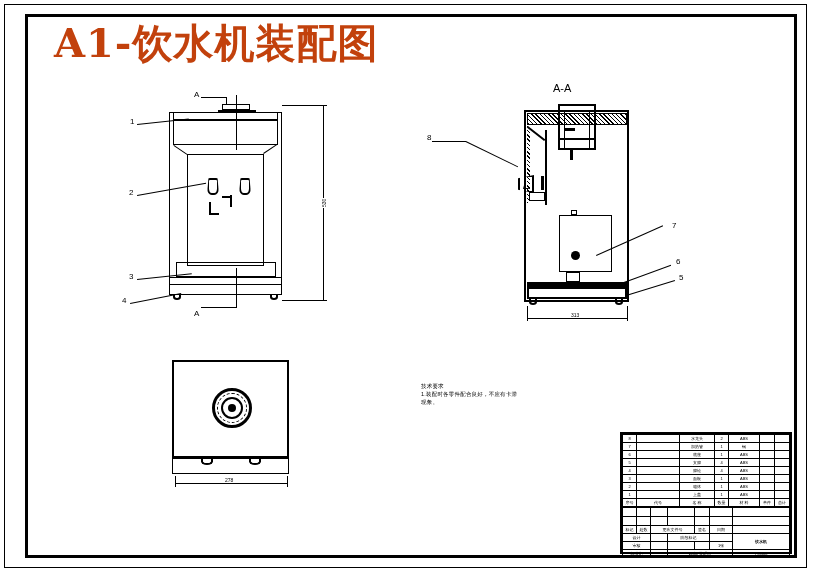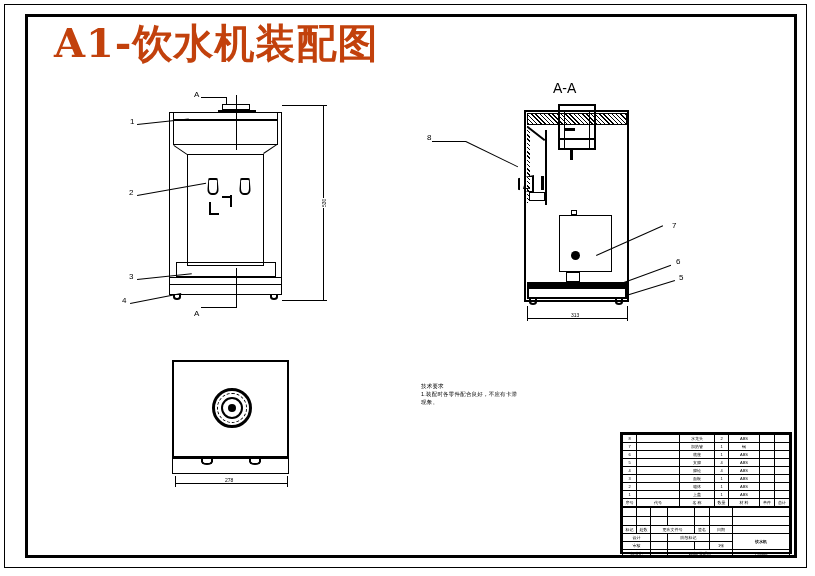--- a/index.html
+++ b/index.html
@@ -29,21 +29,21 @@
   .hln{height:1px;}
   .vln{width:1px;}
   .box{position:absolute;border:1px solid #000;box-sizing:border-box;}
   .box2{position:absolute;border:2px solid #000;box-sizing:border-box;}
   .lead{position:absolute;height:1px;background:#000;transform-origin:0 0;}
   .num{position:absolute;font-size:8px;color:#000;line-height:8px;
        font-family:"Liberation Sans",sans-serif;}
   .dimtxt{position:absolute;font-size:5px;color:#000;line-height:5px;
           background:#fff;padding:0 1px;font-family:"Liberation Sans",sans-serif;}
   .vdim{transform:rotate(-90deg);transform-origin:0 0;}
-  .lbl{position:absolute;font-size:14px;color:#000;line-height:9px;}
+  .lbl{position:absolute;font-size:11px;color:#000;line-height:9px;}
 
   
   .hatch{position:absolute;
     background-image:repeating-linear-gradient(45deg,#000 0 1px,transparent 1px 3px);}
 
   
   .notes{position:absolute;left:421px;top:382px;font-size:5.5px;color:#000;
          line-height:8px;width:140px;letter-spacing:.2px;}
 
   

